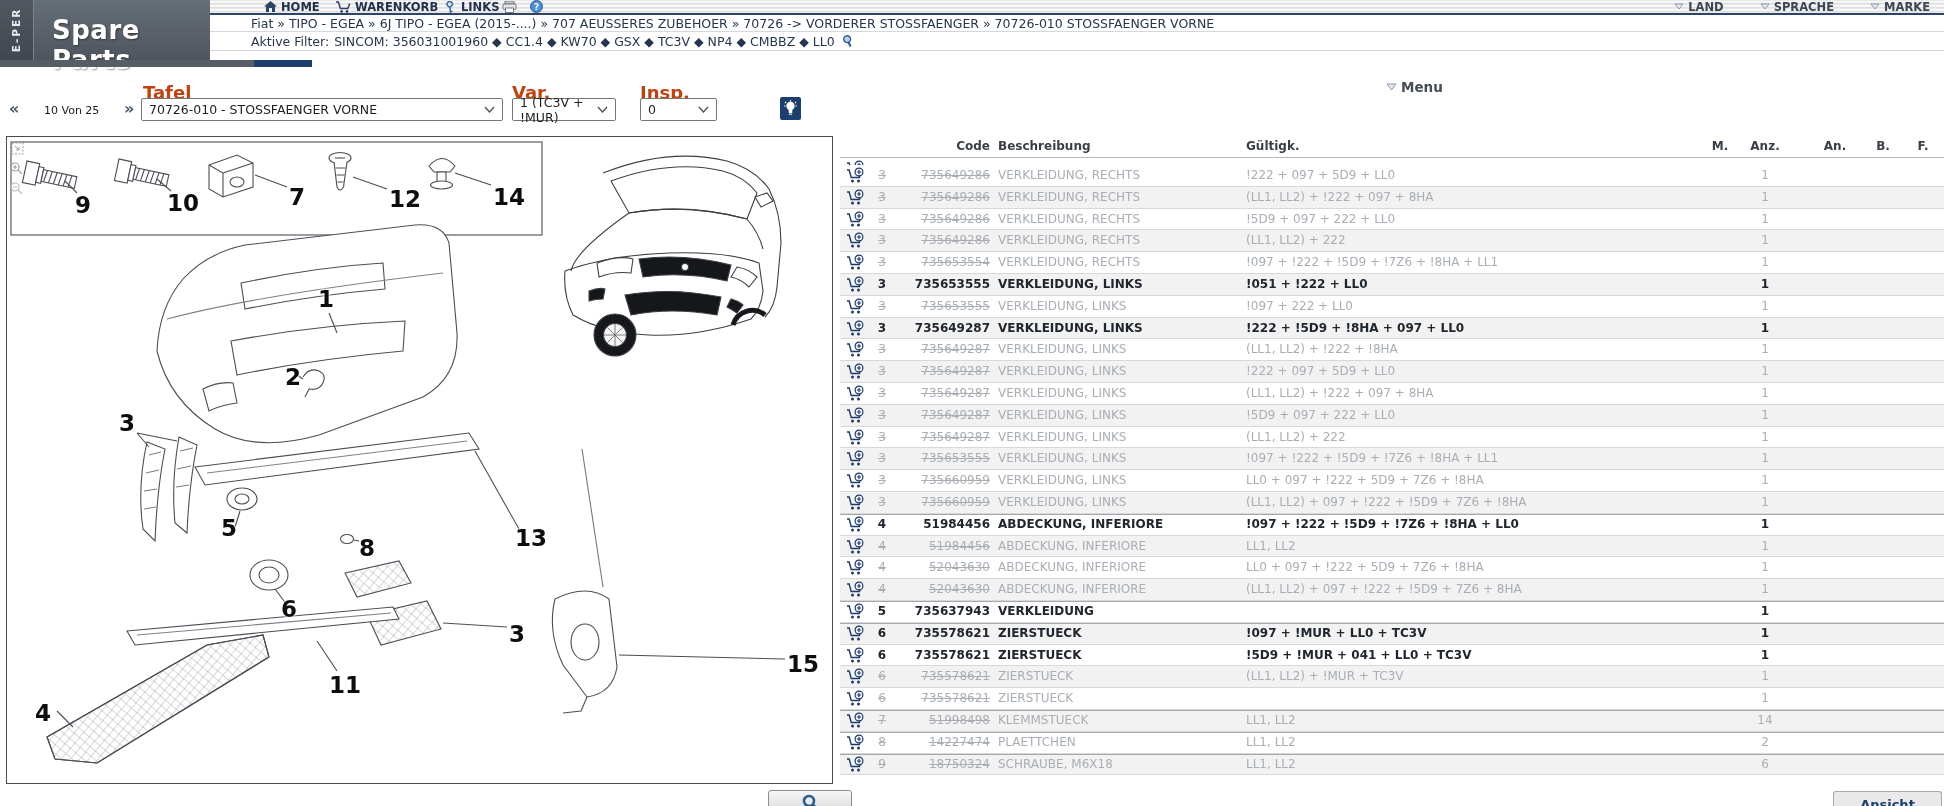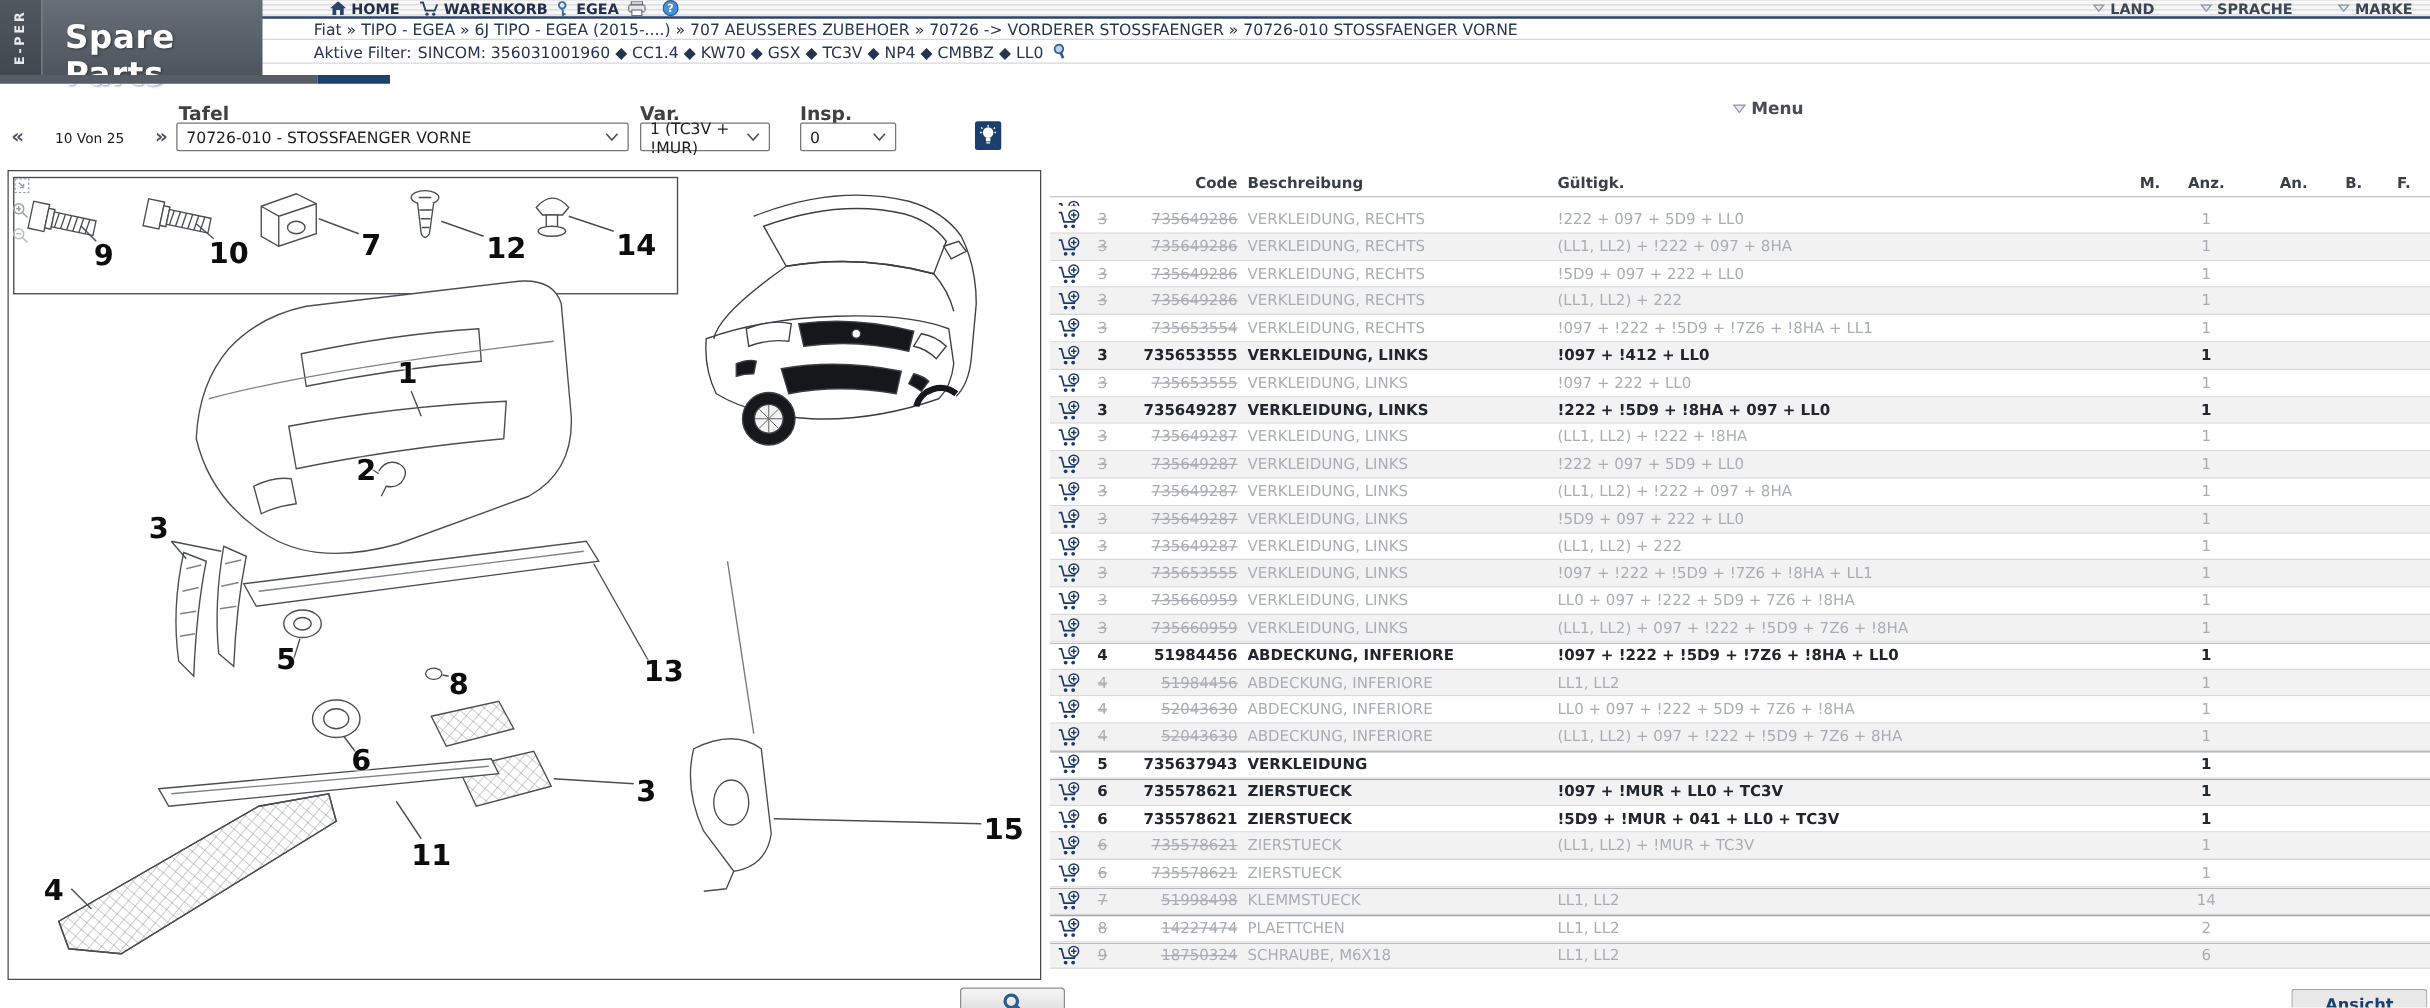--- a/index.html
+++ b/index.html
@@ -32,21 +32,21 @@
   #eper-strip{left:0;top:0;width:34px;height:60px;background:linear-gradient(#515860,#41474f);
     border-right:1px solid #7d848d}
   #eper-strip span{position:absolute;left:-14px;top:24px;transform:rotate(-90deg);
     color:#e7e9ec;font-size:10.5px;font-weight:bold;letter-spacing:2px;width:60px;text-align:center}
   #app-title{left:52px;top:15px;color:#fff;font-size:26px;font-weight:bold;
     text-shadow:1px 1px 2px rgba(0,0,0,.4);letter-spacing:.5px}
   #brand-bar{left:0;top:60px;width:254px;height:7px;background:#565d66;z-index:3}
   #brand-accent{left:254px;top:60px;width:58px;height:7px;background:var(--accent);z-index:3}
 
   
-  .tb-label{position:absolute;font-size:15px;font-weight:bold;color:#404040}
+  .tb-label{position:absolute;font-size:18px;font-weight:bold;color:#c2410c}
   .pager{position:absolute;font-size:16px;font-weight:bold;color:#4a5568;cursor:pointer;line-height:14px}
   #pager-text{position:absolute;left:44px;top:104px;font-size:11px;color:#1c1c1c}
   .sel{position:absolute;height:23px;background:#fff;border:1px solid #767676;border-radius:2px;
     display:flex;align-items:center;font-size:12.5px;color:#1e1e1e;padding:0 7px;cursor:pointer}
   .sel .grow{flex:1}
   #bulb-btn{left:780px;top:97px;width:21px;height:23px;background:var(--accent);border-radius:2px;
     display:flex;align-items:center;justify-content:center;cursor:pointer}
   #menu-btn{left:1386px;top:79px;display:flex;align-items:center;gap:4px;cursor:pointer;
     font-size:13.5px;font-weight:bold;color:#474d57}
 
@@ -108,21 +108,21 @@
       </svg>
     <span>WARENKORB</span>
   </div>
   <div class="mitem" style="left:444px">
     <svg width="13" height="12" viewBox="0 0 13 12">
         <g transform="rotate(40 6 6)">
           <circle cx="4" cy="4" r="2.6" fill="none" stroke="#3a6ea5" stroke-width="1.6"></circle>
           <path d="M6 6 L11 11 M9 9 l1.6 -1.4" stroke="#3a6ea5" stroke-width="1.6" fill="none"></path>
         </g>
       </svg>
-    <span>EGEA</span>
+    <span>LINKS</span>
   </div>
   <div class="mitem" style="left:502px">
     <svg width="15" height="12" viewBox="0 0 15 12">
         <rect x="3" y="0" width="9" height="3" fill="#cfd3d8" stroke="#5a6068" stroke-width=".8"></rect>
         <rect x="1" y="3" width="13" height="5.5" rx="1" fill="#e3e6ea" stroke="#5a6068" stroke-width=".8"></rect>
         <rect x="3.5" y="7" width="8" height="4.5" fill="#fff" stroke="#5a6068" stroke-width=".8"></rect>
       </svg>
   </div>
   <div class="mitem" style="left:530px">
     <svg width="13" height="13" viewBox="0 0 13 13">
@@ -511,21 +511,21 @@
           <path d="M1 3 h2.2 l2 7.5 h8.2 l1.8 -5.5" fill="none" stroke="#1d3a6b" stroke-width="1.4"></path>
           <circle cx="6.5" cy="14" r="1.5" fill="#1d3a6b"></circle>
           <circle cx="12.5" cy="14" r="1.5" fill="#1d3a6b"></circle>
           <circle cx="13" cy="5" r="3.9" fill="#fff" stroke="#1d3a6b" stroke-width="1.2"></circle>
           <path d="M13 2.8 v4.4 M10.8 5 h4.4" stroke="#1d3a6b" stroke-width="1.2"></path>
         </svg>
       </span>
       <span class="c-pos">3</span>
       <span class="c-code">735653555</span>
       <span class="c-desc">VERKLEIDUNG, LINKS</span>
-      <span class="c-val">!097 + !412 + LL0</span>
+      <span class="c-val">!051 + !222 + LL0</span>
       <span class="c-qty">1</span>
     </div>
 
     <div class="t-row even">
       <span class="c-cart">
         <svg width="19" height="17" viewBox="0 0 19 17">
           <path d="M1 3 h2.2 l2 7.5 h8.2 l1.8 -5.5" fill="none" stroke="#1d3a6b" stroke-width="1.4"></path>
           <circle cx="6.5" cy="14" r="1.5" fill="#1d3a6b"></circle>
           <circle cx="12.5" cy="14" r="1.5" fill="#1d3a6b"></circle>
           <circle cx="13" cy="5" r="3.9" fill="#fff" stroke="#1d3a6b" stroke-width="1.2"></circle>

